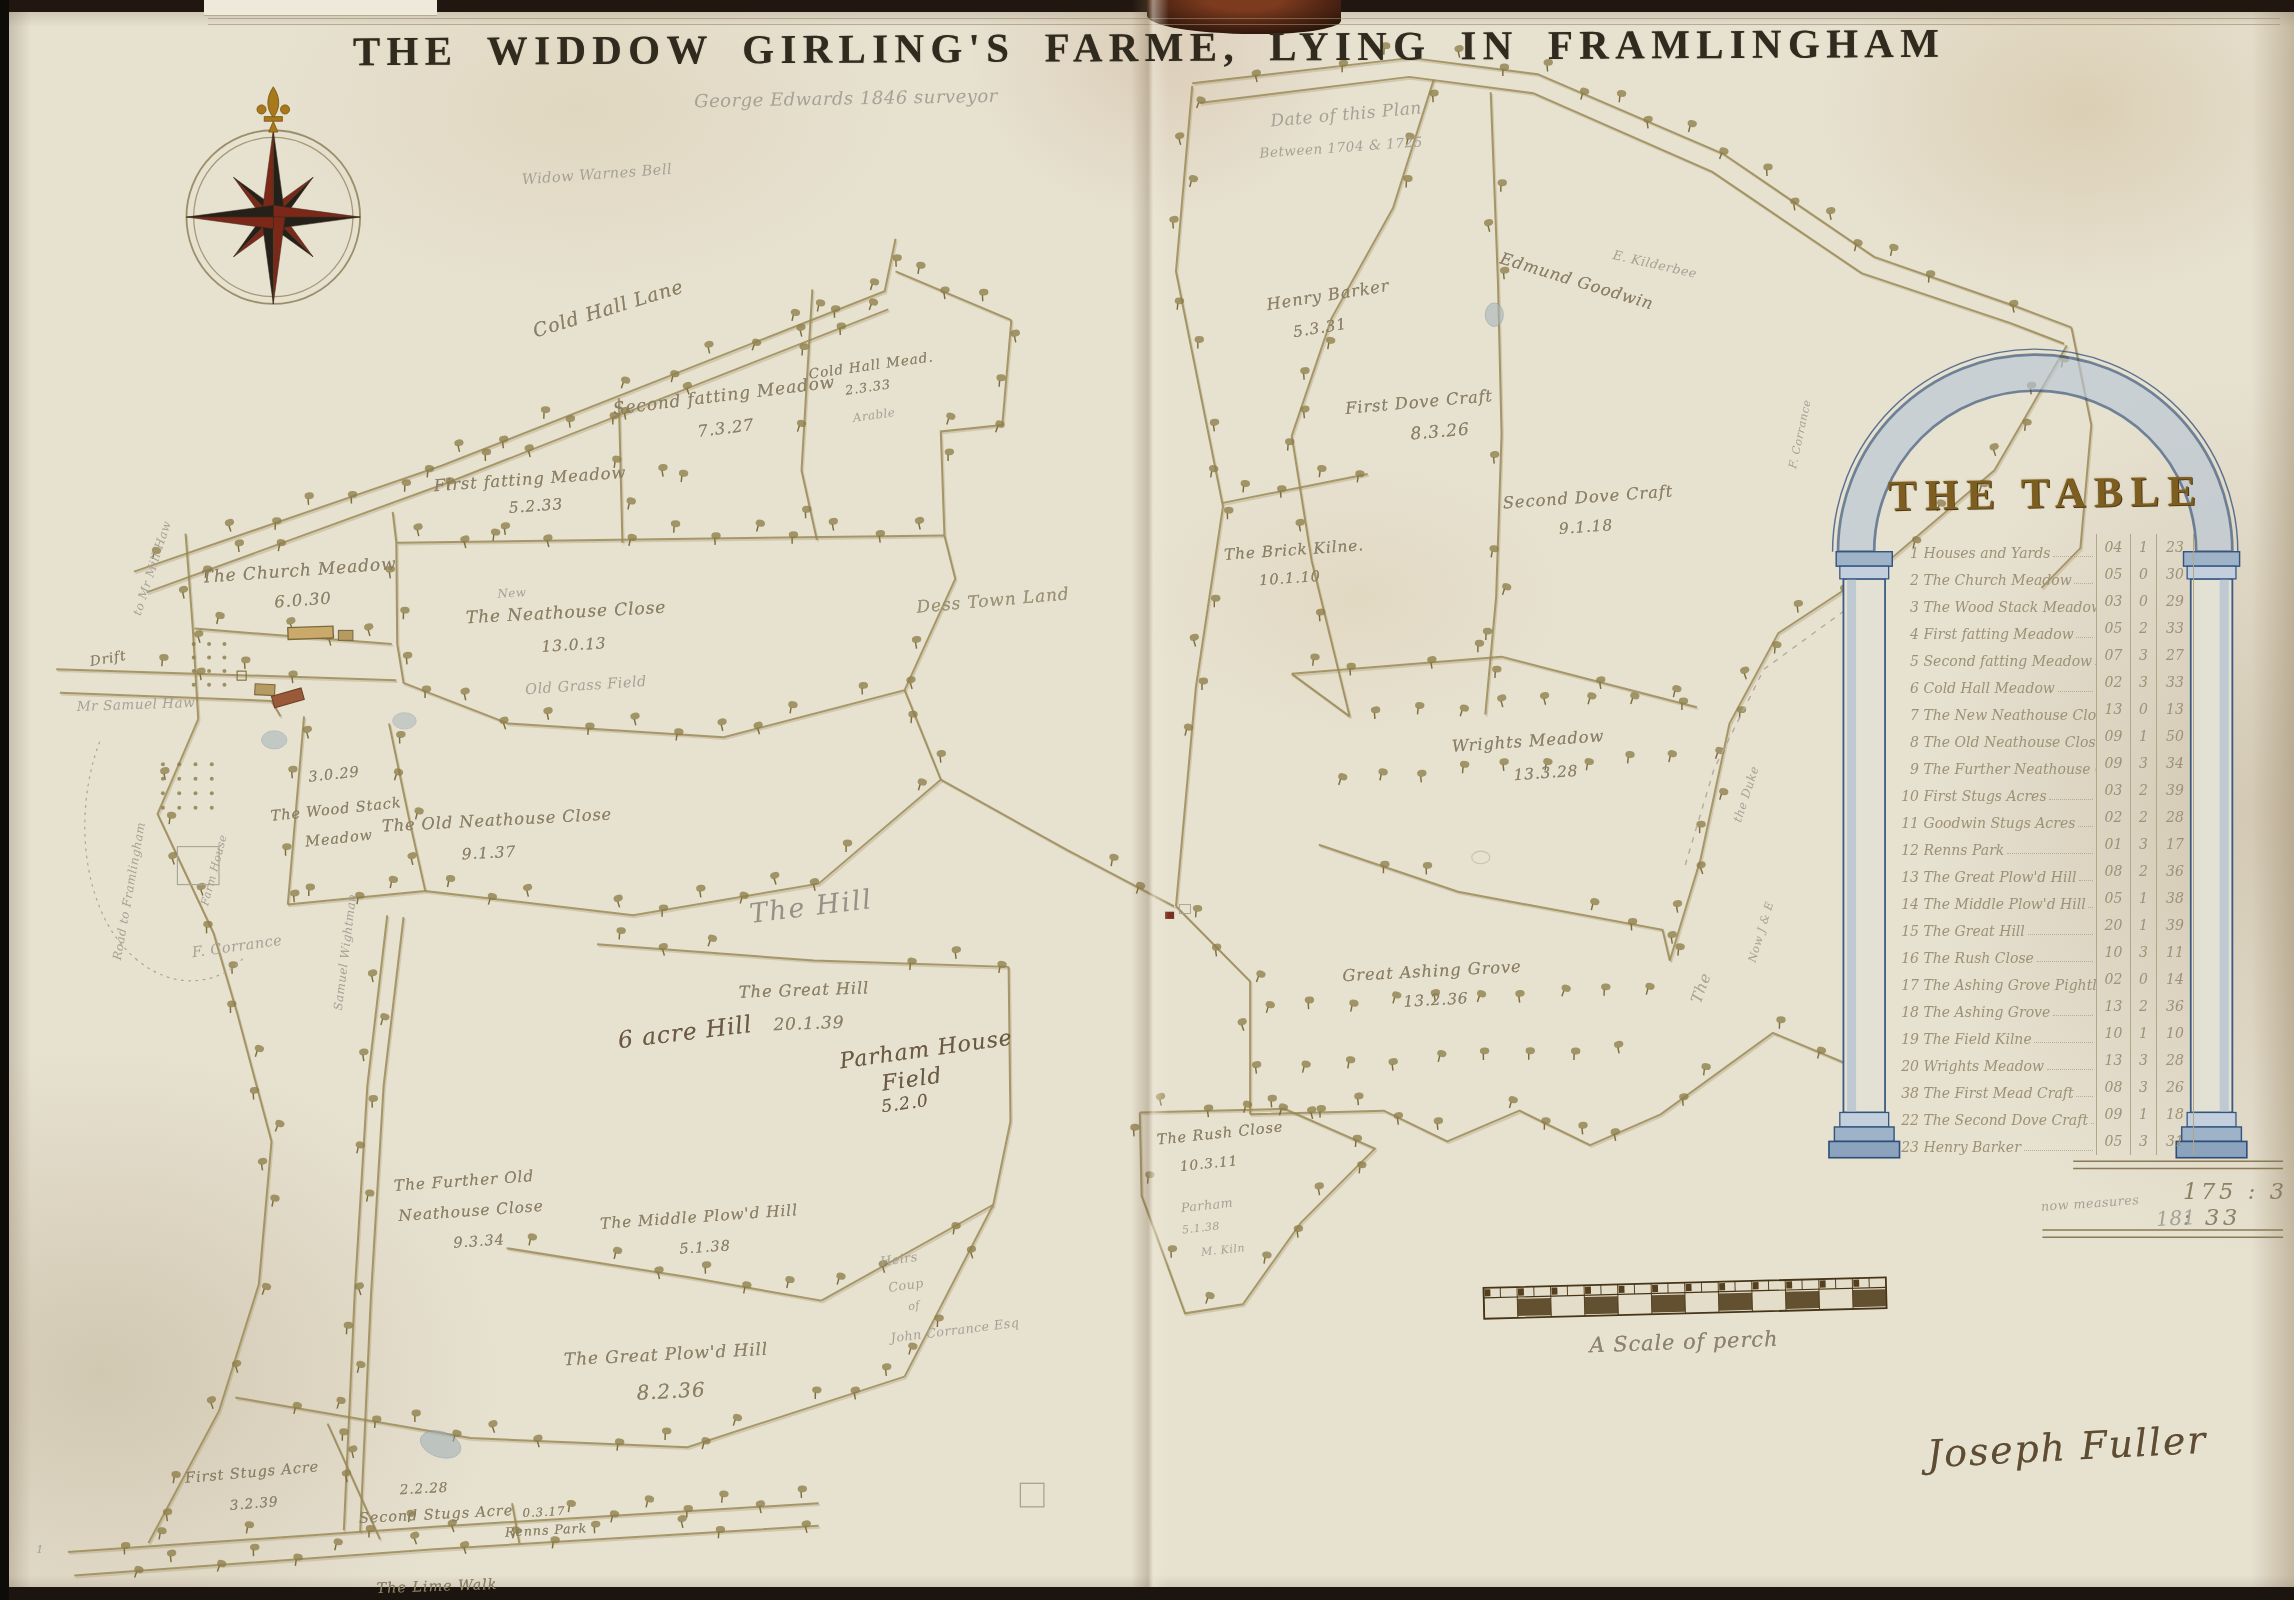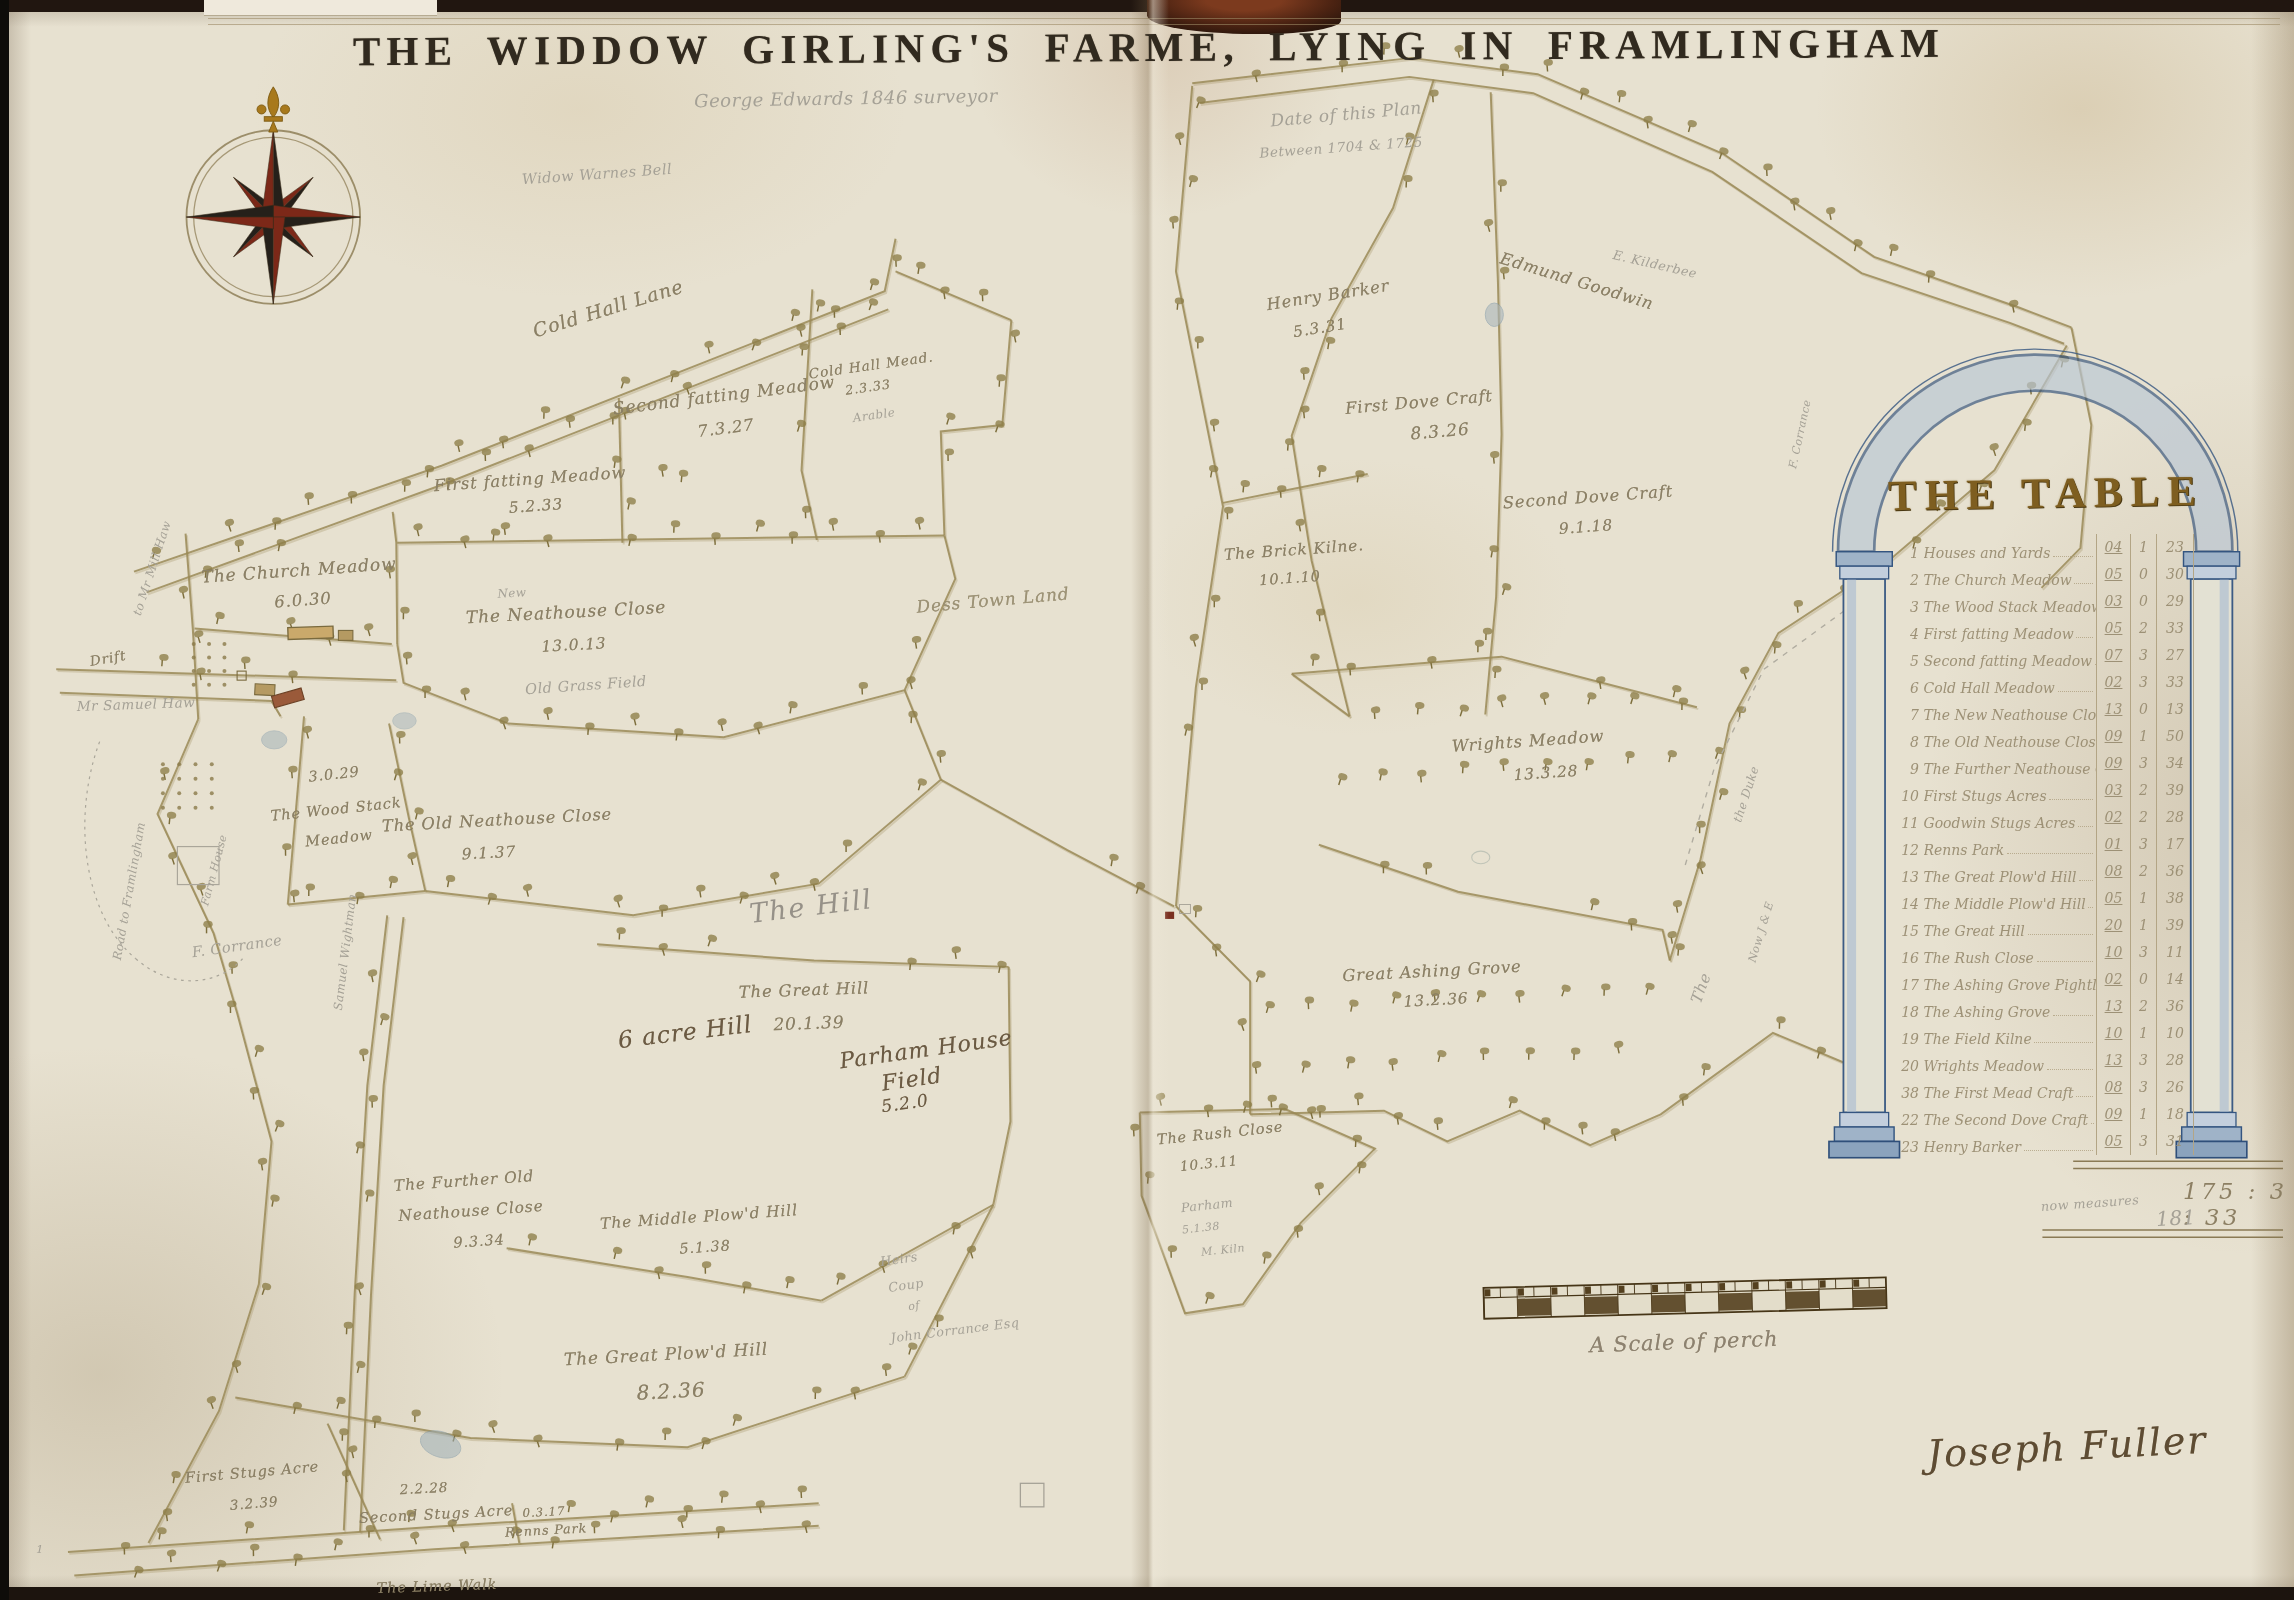--- a/index.html
+++ b/index.html
@@ -42,21 +42,21 @@
   
   #table-header{left:2046px;top:493px;transform:translate(-50%,-50%) rotate(-1deg);
     font-family:"Liberation Serif",serif;font-weight:bold;font-size:43px;letter-spacing:8.1px;
     color:#7e5e20;text-shadow:0.9px 0.9px 0 #4a3812, 0 0 1.8px rgba(122,94,32,.5);white-space:nowrap;}
   #table-rows{left:1894px;top:534px;width:300px;}
   .trow{display:flex;align-items:flex-end;height:27px;font-style:italic;font-size:14px;color:#9d9176;}
   .tnum{width:25px;text-align:right;padding-right:4.5px;}
   .tname{flex:1;display:flex;overflow:hidden;white-space:nowrap;min-width:0;font-style:italic;}
   .leader{flex:1;border-bottom:0.9px dotted #ac9d7c;margin:0 2.7px 4.5px 2.7px;opacity:.75;min-width:3.6px;}
   .tva,.tvr,.tvp{border-left:0.9px solid #b3a585;text-align:center;font-size:14px;height:27px;line-height:27px;}
-  .tva{width:33px;text-decoration:underline;}.tvr{width:25px;}.tvp{width:36px;border-right:0.9px solid #b3a585;}
+  .tva{width:33px;}.tvr{width:25px;}.tvp{width:36px;border-right:0.9px solid #b3a585;}
   #total-block{left:2040px;top:1158px;width:249px;}
   .total{font-style:italic;font-size:22.6px;color:#8c7f63;letter-spacing:3.6px;margin-left:36px;}
 </style>
 </head>
 <body>
 
 <div id="page">
 
   <svg id="map-svg" class="abs" style="left:0;top:0" width="2294" height="1600" viewBox="0 0 2536 1769">
     <g id="hedges">

